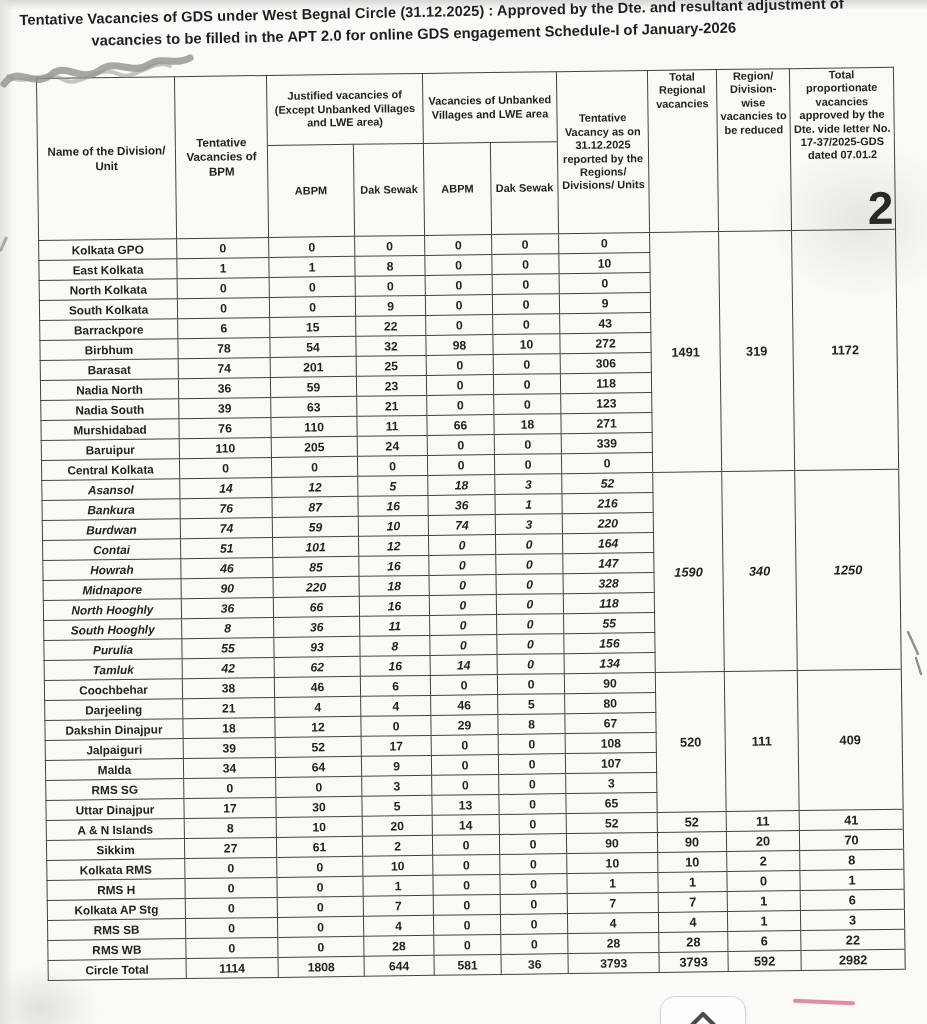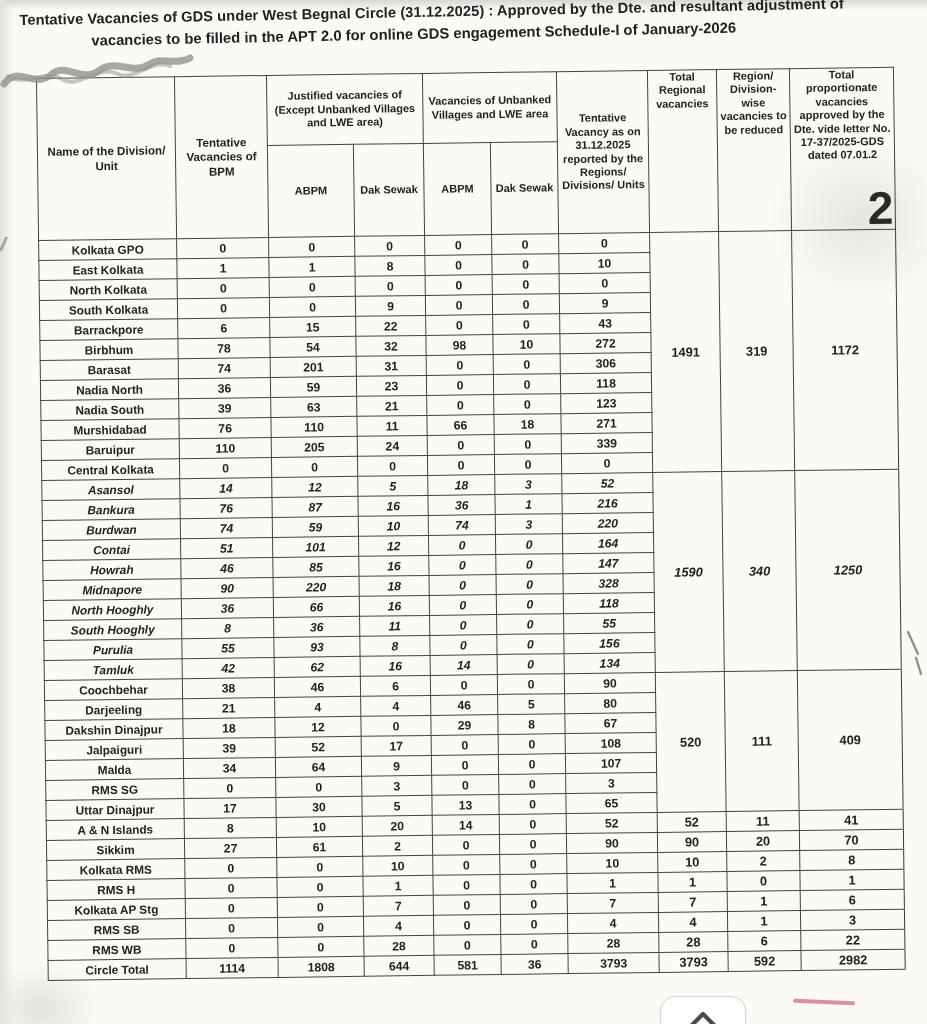--- a/index.html
+++ b/index.html
@@ -192,21 +192,21 @@
             <td>54</td>
             <td>32</td>
             <td>98</td>
             <td>10</td>
             <td>272</td>
           </tr>
           <tr>
             <td class="name">Barasat</td>
             <td>74</td>
             <td>201</td>
-            <td>31</td>
+            <td>25</td>
             <td>0</td>
             <td>0</td>
             <td>306</td>
           </tr>
           <tr>
             <td class="name">Nadia North</td>
             <td>36</td>
             <td>59</td>
             <td>23</td>
             <td>0</td>

